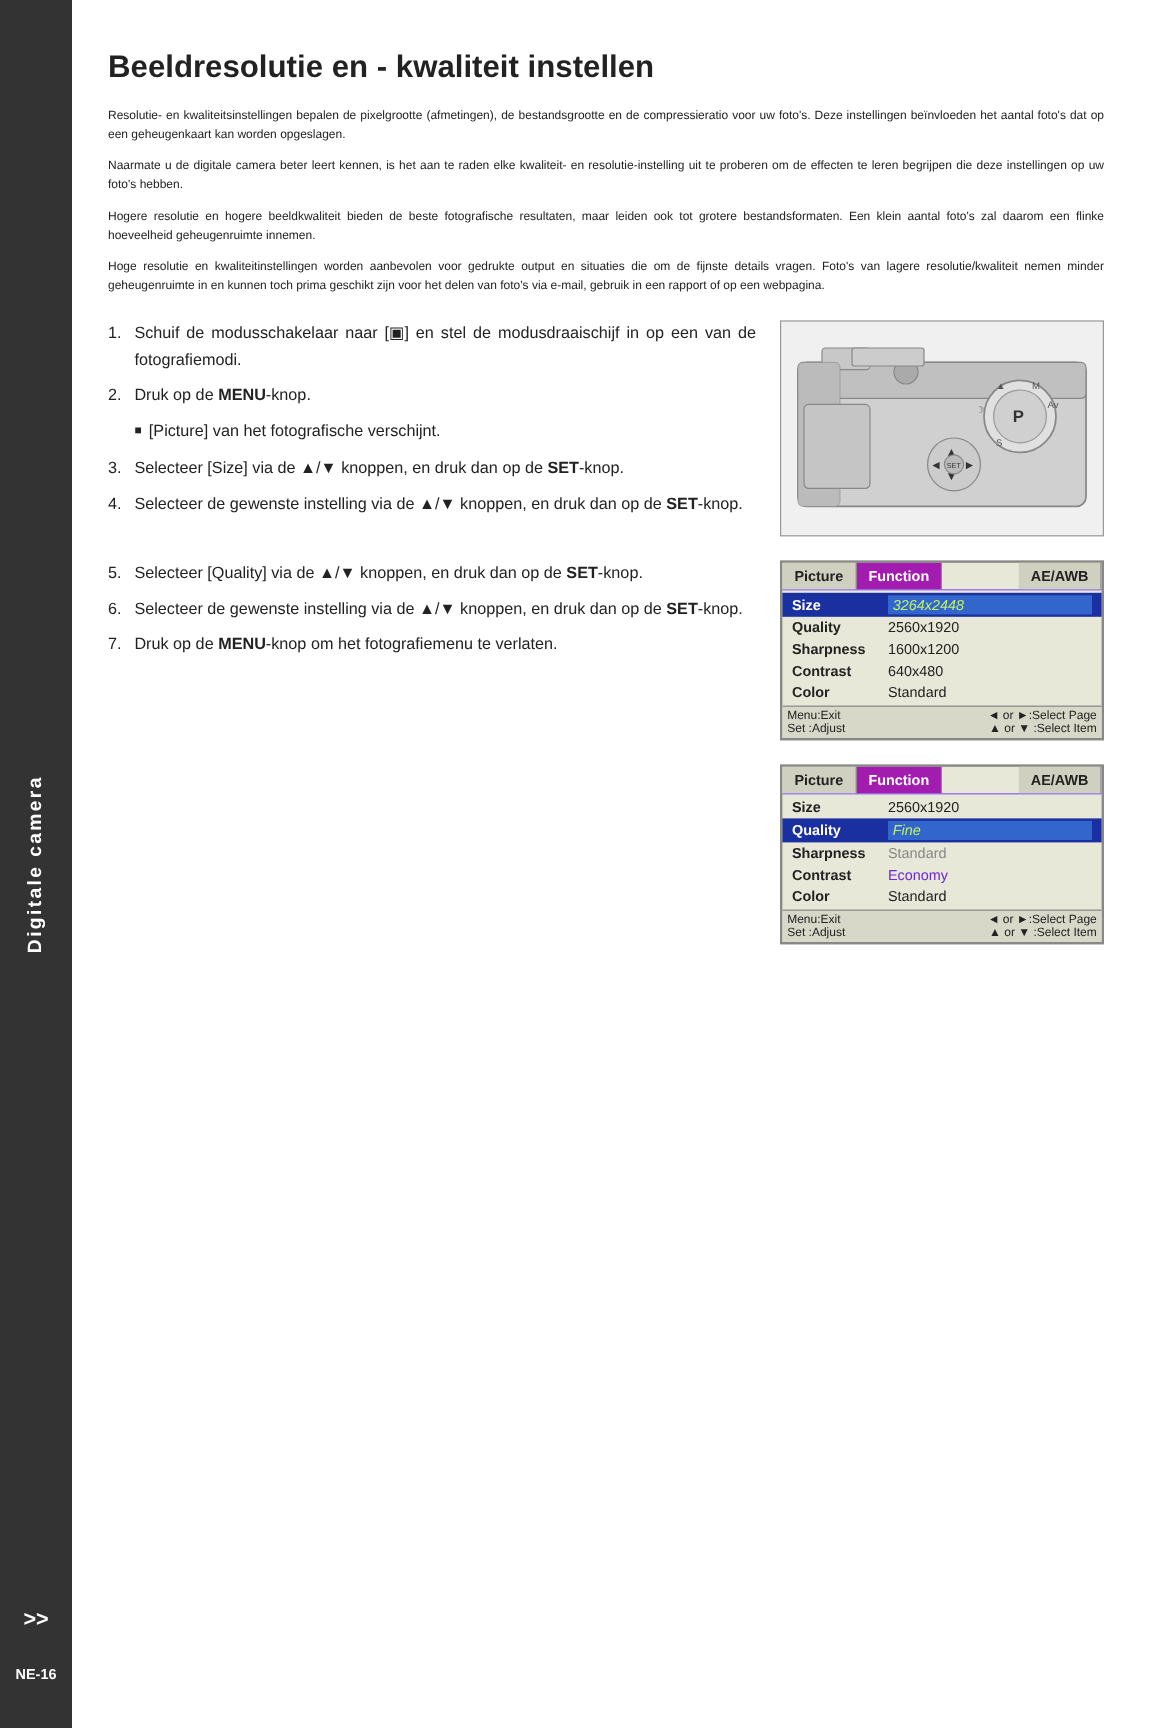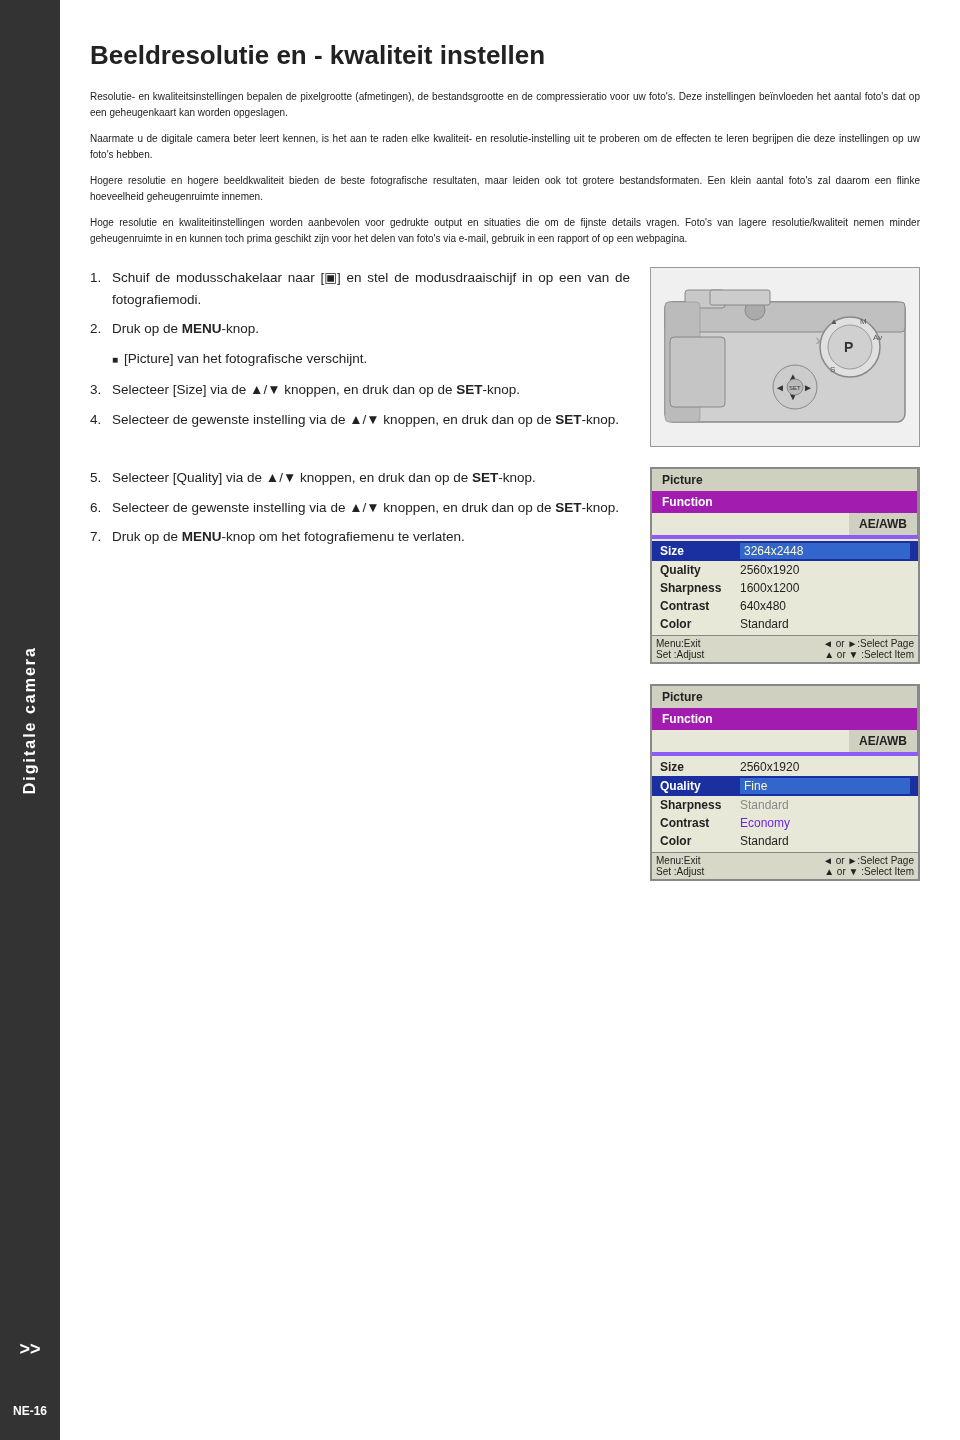--- a/index.html
+++ b/index.html
@@ -37,21 +37,21 @@
     }
     .sidebar-arrows {
       color: #fff;
       font-size: 18px;
       position: absolute;
       bottom: 80px;
       font-weight: bold;
     }
     .page-number {
       position: absolute;
-      bottom: 20px;
+      bottom: 36px;
       color: #fff;
       font-size: 12px;
       font-weight: bold;
       background: #333;
       padding: 2px 6px;
     }
 
     
     .main {
       flex: 1;
@@ -152,22 +152,21 @@
     }
     .menu-screen {
       width: 270px;
       flex-shrink: 0;
       border: 2px solid #888;
       background: #e8e8d8;
       font-size: 12px;
     }
     .menu-header {
       display: flex;
-      border-bottom: 4px solid #8b5cf6;
-      flex-direction: column;
+      border-bottom: 1px solid #8b5cf6;
     }
     .menu-tab {
       padding: 4px 10px;
       font-size: 12px;
       font-weight: bold;
       background: #d0d0c0;
       border-right: 1px solid #888;
     }
     .menu-tab.active {
       background: #a21caf;
@@ -195,22 +194,23 @@
       width: 80px;
       font-weight: bold;
       font-size: 12px;
     }
     .menu-value {
       flex: 1;
       font-size: 12px;
     }
     .menu-value.blue-highlight {
       background: #3366cc;
-      color: #fef9c3;
+      color: #bef264;
       padding: 1px 4px;
+      font-style: italic;
     }
     .menu-value.gray-text {
       color: #888;
     }
     .menu-value.orange-text {
       color: #6d28d9;
     }
     .menu-footer {
       border-top: 1px solid #888;
       padding: 2px 4px;

